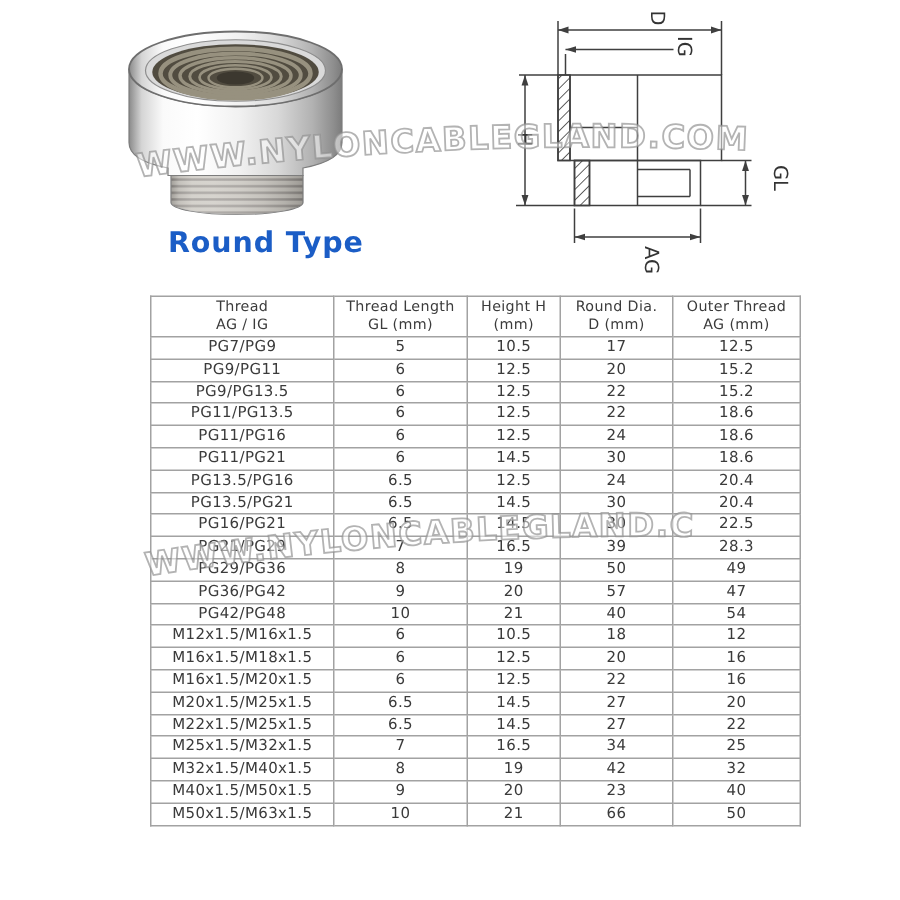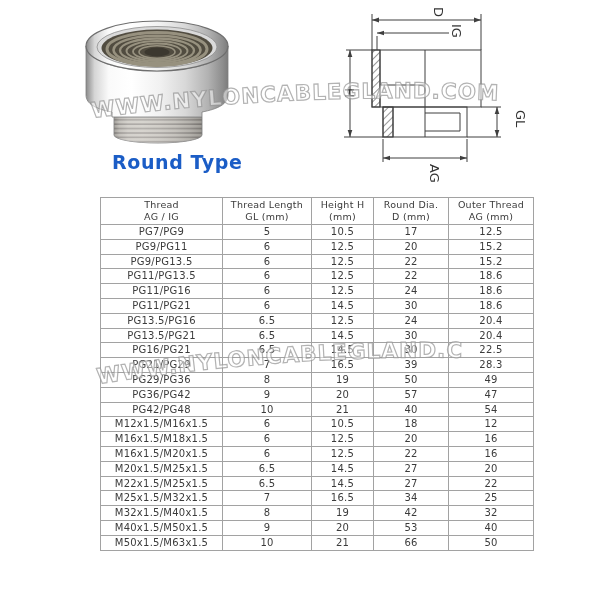--- a/index.html
+++ b/index.html
@@ -298,21 +298,21 @@
             <td>M32x1.5/M40x1.5</td>
             <td>8</td>
             <td>19</td>
             <td>42</td>
             <td>32</td>
           </tr>
           <tr>
             <td>M40x1.5/M50x1.5</td>
             <td>9</td>
             <td>20</td>
-            <td>53</td>
+            <td>23</td>
             <td>40</td>
           </tr>
           <tr>
             <td>M50x1.5/M63x1.5</td>
             <td>10</td>
             <td>21</td>
             <td>66</td>
             <td>50</td>
           </tr>
         </tbody>

